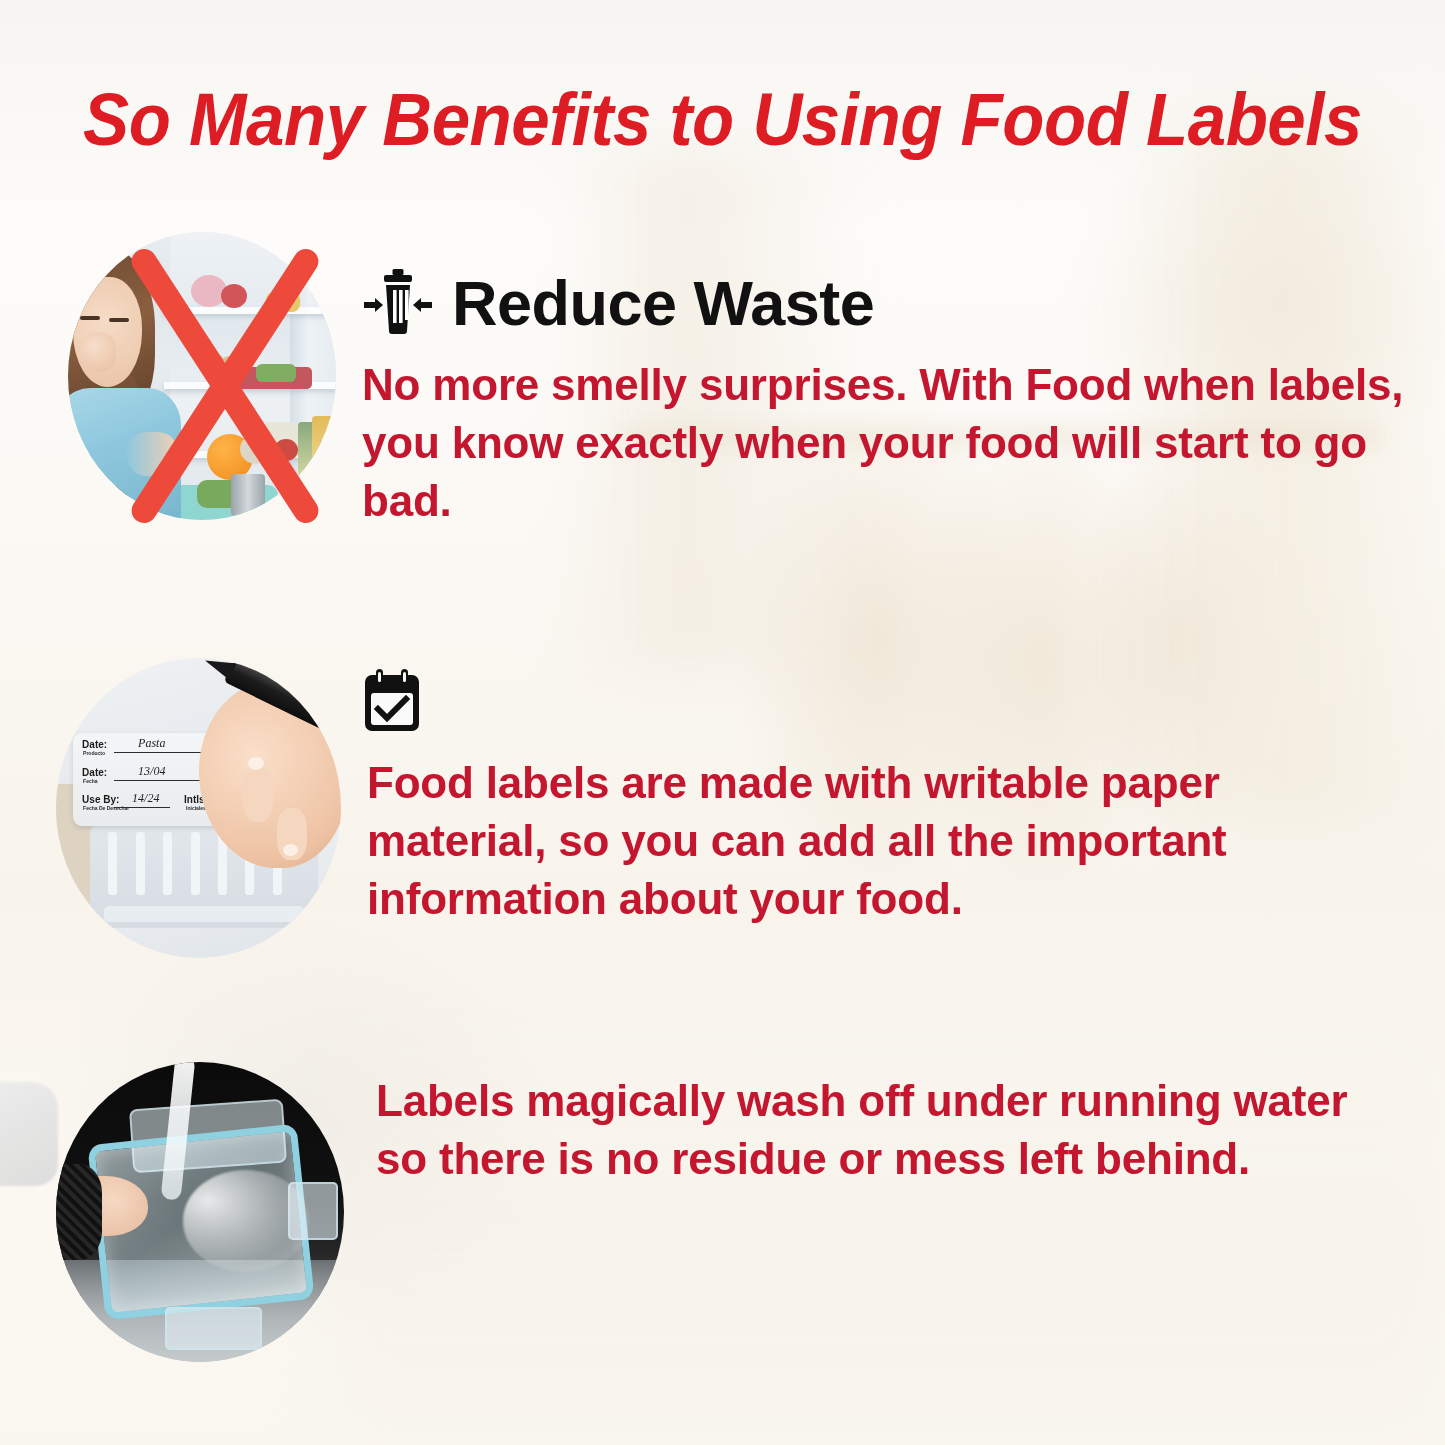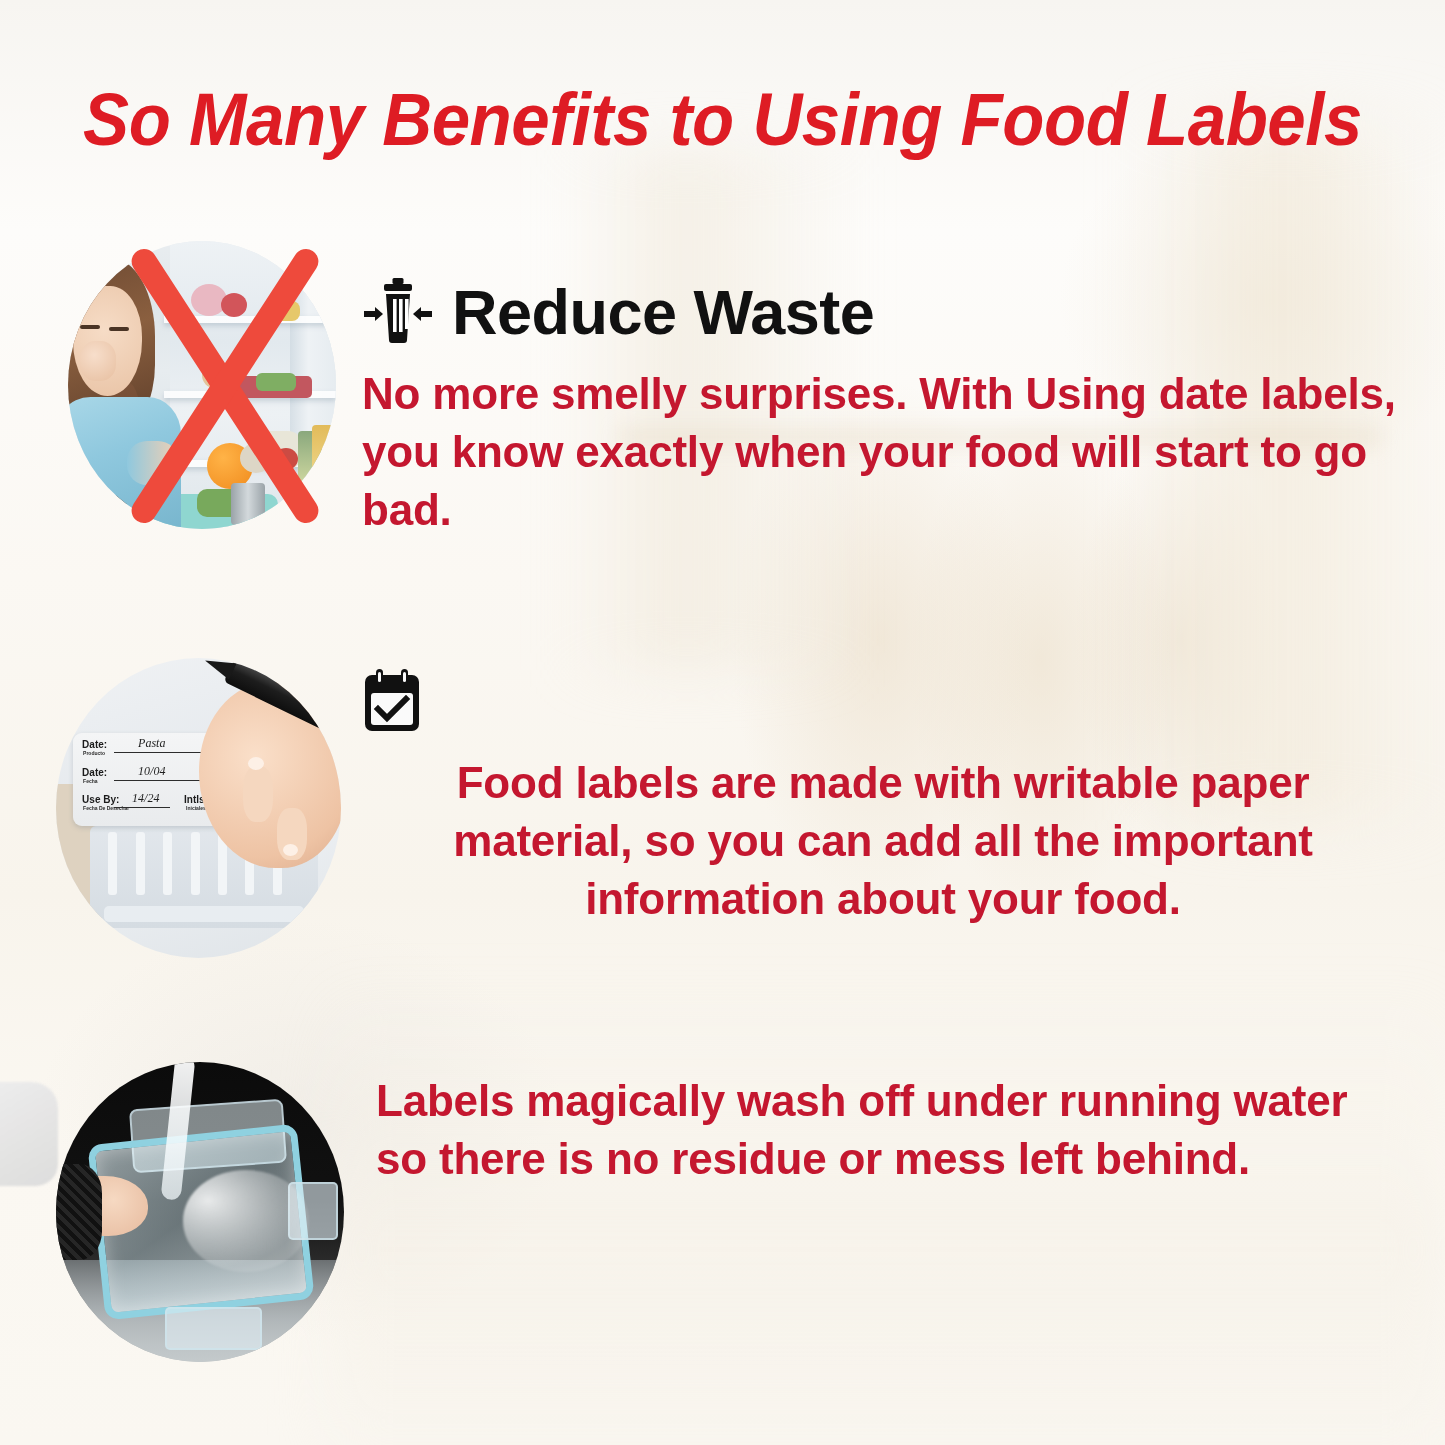--- a/index.html
+++ b/index.html
@@ -91,21 +91,21 @@
     transform: scaleX(.92);
   }
 
   
   .row {
     position: absolute;
     left: 0;
     width: 1445px;
     height: 330px;
   }
-  .row-1 { top: 231px; }
+  .row-1 { top: 222px; }
   .row-2 { top: 640px; }
   .row-3 { top: 1040px; }
 
   
   .photo {
     position: absolute;
     left: 68px;
     top: 10px;
     width: 268px;
     height: 288px;
@@ -387,21 +387,21 @@
     font-size: 44px;
     line-height: 58px;
     font-weight: bold;
     color: #C4172F;
     letter-spacing: -0.2px;
   }
 
   
   .body-1 { top: 38px; }
   .body-2 { top: 18px; left: 356px; }
-  .body-2 .b-text { margin-left: 22px; width: 1010px; text-align: center; }
+  .body-2 .b-text { margin-left: 11px; width: 1010px; }
   .body-3 { top: 22px; left: 356px; }
   .body-3 .b-text { margin-left: 20px; width: 990px; }
 </style>
 </head>
 <body>
 
 <div class="poster">
 
   <div class="bg-layer"></div>
   <div class="bg-band-a"></div>
@@ -466,21 +466,21 @@
 
             <rect x="2" y="37" width="11" height="6" fill="#111"></rect>
             <path d="M13 33 L21 40 L13 47 Z" fill="#111"></path>
 
             <rect x="59" y="37" width="11" height="6" fill="#111"></rect>
             <path d="M59 33 L51 40 L59 47 Z" fill="#111"></path>
           </svg>
         </div>
         <div class="b-title">Reduce Waste</div>
       </div>
-      <div class="b-text">No more smelly surprises. With Using date labels, you know exactly when your food will start to go bad.</div>
+      <div class="b-text">No more smelly surprises. With Food when labels, you know exactly when your food will start to go bad.</div>
     </div>
   </div>
 
   <div class="red-x">
     <span class="x1"></span>
     <span class="x2"></span>
   </div>
 
   <div class="row row-2">
 
@@ -502,21 +502,21 @@
         <div class="lbl-row">
           <span class="lbl-key">Date:</span>
           <span class="lbl-sub">Producto</span>
           <span class="lbl-line"></span>
           <span class="lbl-val">Pasta</span>
         </div>
         <div class="lbl-row">
           <span class="lbl-key">Date:</span>
           <span class="lbl-sub">Fecha</span>
           <span class="lbl-line"></span>
-          <span class="lbl-val">10/04</span>
+          <span class="lbl-val">13/04</span>
         </div>
         <div class="lbl-row">
           <span class="lbl-key">Use By:</span>
           <span class="lbl-sub">Fecha De Desechar</span>
           <span class="lbl-line" style="left:34px;right:96px;"></span>
           <span class="lbl-val" style="left:52px;">14/24</span>
           <span class="lbl-key lbl-key2">Intls:</span>
           <span class="lbl-sub lbl-sub2">Iniciales</span>
           <span class="lbl-line lbl-line2"></span>
         </div>

